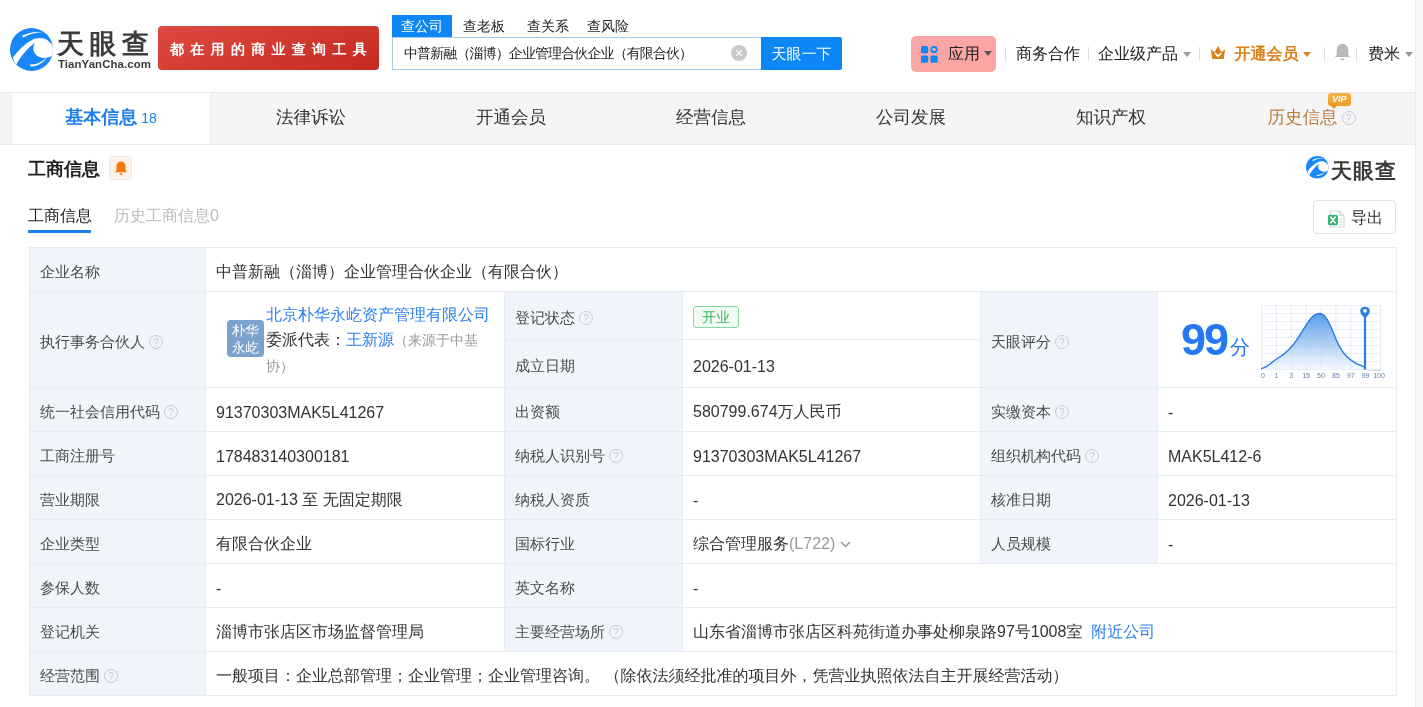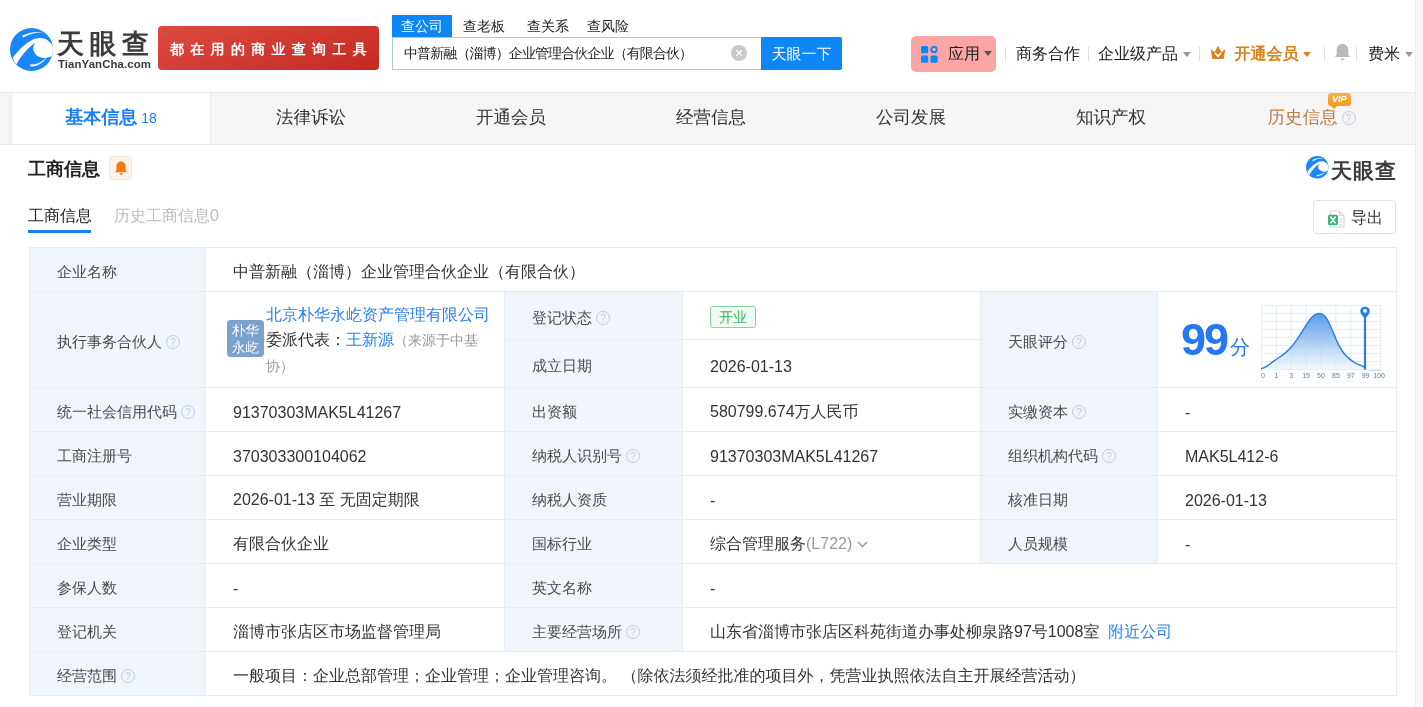--- a/index.html
+++ b/index.html
@@ -46,21 +46,21 @@
 .h2 { position:absolute; left:28px; top:157px; font-size:18px; font-weight:bold; color:#222; }
 .bellbox { position:absolute; left:109px; top:156px; width:23px; height:24px; background:#fdf2e9; border:1px solid #f7e3d2; border-radius:4px; }
 .subtab1 { position:absolute; left:28px; top:206px; font-size:16px; color:#222; }
 .subtab2 { position:absolute; left:114px; top:206px; font-size:16px; color:#bbb; }
 .subline { position:absolute; left:28px; top:230px; width:63px; height:3px; background:#1b7ef2; }
 .export { position:absolute; left:1313px; top:200px; width:83px; height:34px; border:1px solid #e2e2e2; border-radius:4px; background:#fff; }
 .export .txt { position:absolute; left:37px; top:7px; font-size:16px; color:#333; }
 
 
 table.info { position:absolute; left:29px; top:247px; width:1367px; border-collapse:collapse; table-layout:fixed; font-size:16px; color:#333; }
-table.info td { border:1px solid #e7ecf2; padding:6px 10px 0 27px; height:44px; vertical-align:middle; }
+table.info td { border:1px solid #e7ecf2; padding:6px 10px 0 10px; height:44px; vertical-align:middle; }
 td.lbl { background:#eff5fb; color:#4a4a4a; padding-left:7px; font-size:15px; }
 a.blue { color:#2b7ff2; text-decoration:none; }
 .gray { color:#999; }
 .badge-green { display:inline-block; border:1px solid #84d79f; background:#f0faf3; color:#3cb35c; font-size:14px; line-height:20px; padding:0 8px; border-radius:3px; }
 .plogo { display:inline-block; width:37px; height:37px; background:#7aa2cc; border-radius:4px; color:#fff; font-size:13.5px; line-height:17px; text-align:center; vertical-align:top; padding-top:2px;margin-left:10px; }
 </style>
 </head>
 <body>
 <div id="page">
 
@@ -228,21 +228,21 @@
     <tr>
       <td class="lbl">统一社会信用代码<span class="qmark">?</span></td>
       <td>91370303MAK5L41267</td>
       <td class="lbl">出资额</td>
       <td>580799.674万人民币</td>
       <td class="lbl">实缴资本<span class="qmark">?</span></td>
       <td>-</td>
     </tr>
     <tr>
       <td class="lbl">工商注册号</td>
-      <td>370303300104062</td>
+      <td>178483140300181</td>
       <td class="lbl">纳税人识别号<span class="qmark">?</span></td>
       <td>91370303MAK5L41267</td>
       <td class="lbl">组织机构代码<span class="qmark">?</span></td>
       <td>MAK5L412-6</td>
     </tr>
     <tr>
       <td class="lbl">营业期限</td>
       <td>2026-01-13 至 无固定期限</td>
       <td class="lbl">纳税人资质</td>
       <td>-</td>

